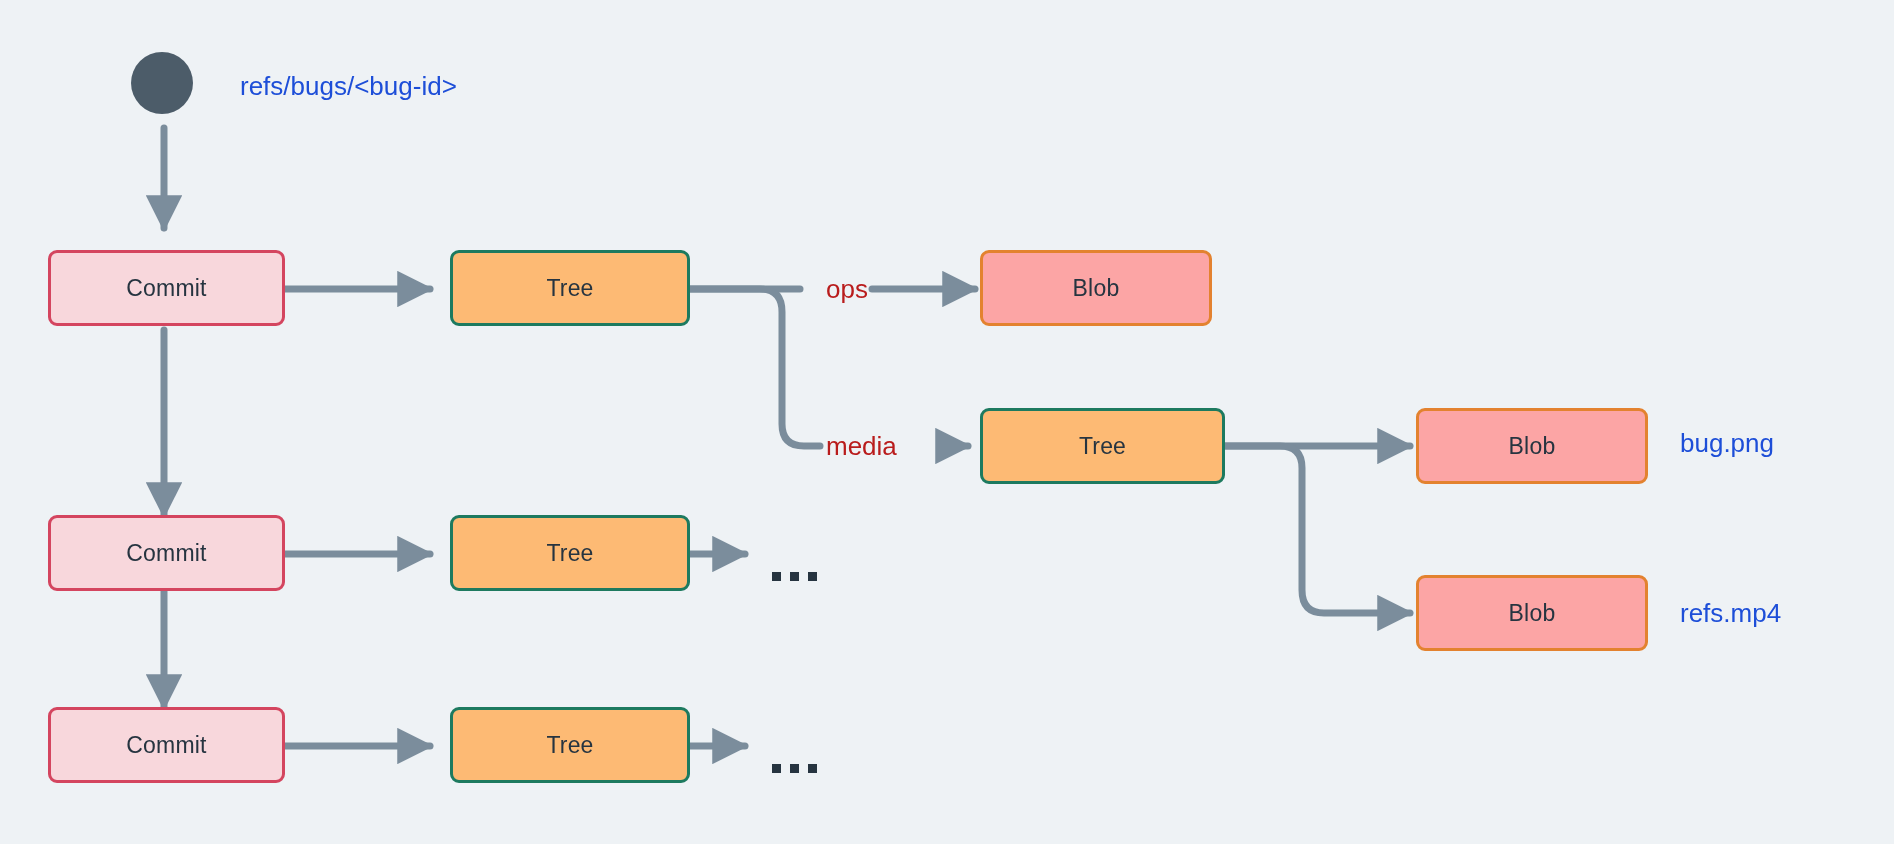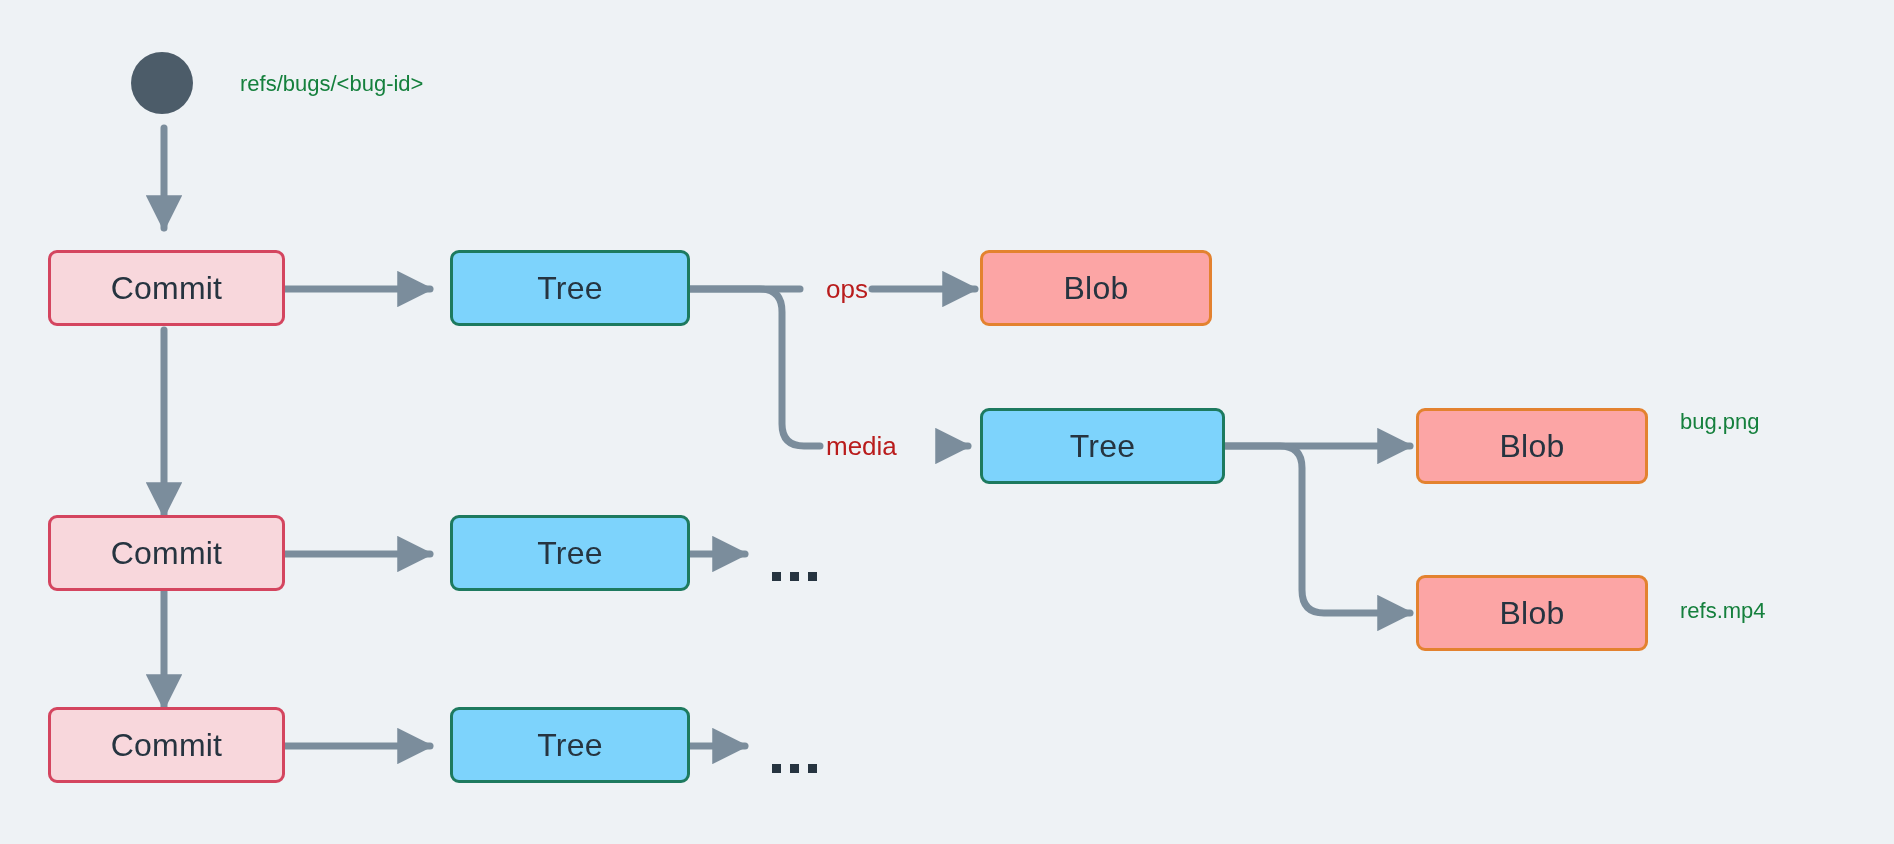--- a/index.html
+++ b/index.html
@@ -24,48 +24,48 @@
     pointer-events: none;
   }
   .node {
     position: absolute;
     display: flex;
     align-items: center;
     justify-content: center;
     border-radius: 9px;
     border-width: 3px;
     border-style: solid;
-    font-size: 32px;
+    font-size: 23px;
     color: #263440;
     letter-spacing: 0.2px;
     white-space: nowrap;
   }
   .node-commit {
     background: #f8d7dc;
     border-color: #d4455f;
   }
   .node-tree {
-    background: #7dd3fc;
+    background: #fdba74;
     border-color: #1d7a5f;
   }
   .node-blob {
     background: #fca5a5;
     border-color: #e3822f;
   }
   .ref-dot {
     position: absolute;
     width: 62px;
     height: 62px;
     border-radius: 50%;
     background: #4c5c69;
   }
   .plain-label {
     position: absolute;
-    font-size: 22px;
-    color: #15803d;
+    font-size: 26px;
+    color: #1d4ed8;
     white-space: nowrap;
     line-height: 1;
   }
   .edge-label {
     position: absolute;
     font-size: 26px;
     color: #b91c1c;
     white-space: nowrap;
     line-height: 1;
   }
@@ -134,21 +134,21 @@
   <div class="edge-label" style="left:826px; top:276px;">ops</div>
   <div class="edge-label" style="left:826px; top:433px;">media</div>
 
   <div class="node node-blob" style="left:980px; top:250px; width:232px; height:76px;">Blob</div>
 
   <div class="node node-tree" style="left:980px; top:408px; width:245px; height:76px;">Tree</div>
 
   <div class="node node-blob" style="left:1416px; top:408px; width:232px; height:76px;">Blob</div>
   <div class="node node-blob" style="left:1416px; top:575px; width:232px; height:76px;">Blob</div>
 
-  <div class="plain-label" style="left:1680px; top:411px;">bug.png</div>
+  <div class="plain-label" style="left:1680px; top:430px;">bug.png</div>
   <div class="plain-label" style="left:1680px; top:600px;">refs.mp4</div>
 
   <div class="ellipsis" style="left:772px; top:572px;">
     <i></i>
       <i></i>
       <i></i>
   </div>
   <div class="ellipsis" style="left:772px; top:764px;">
     <i></i>
       <i></i>

